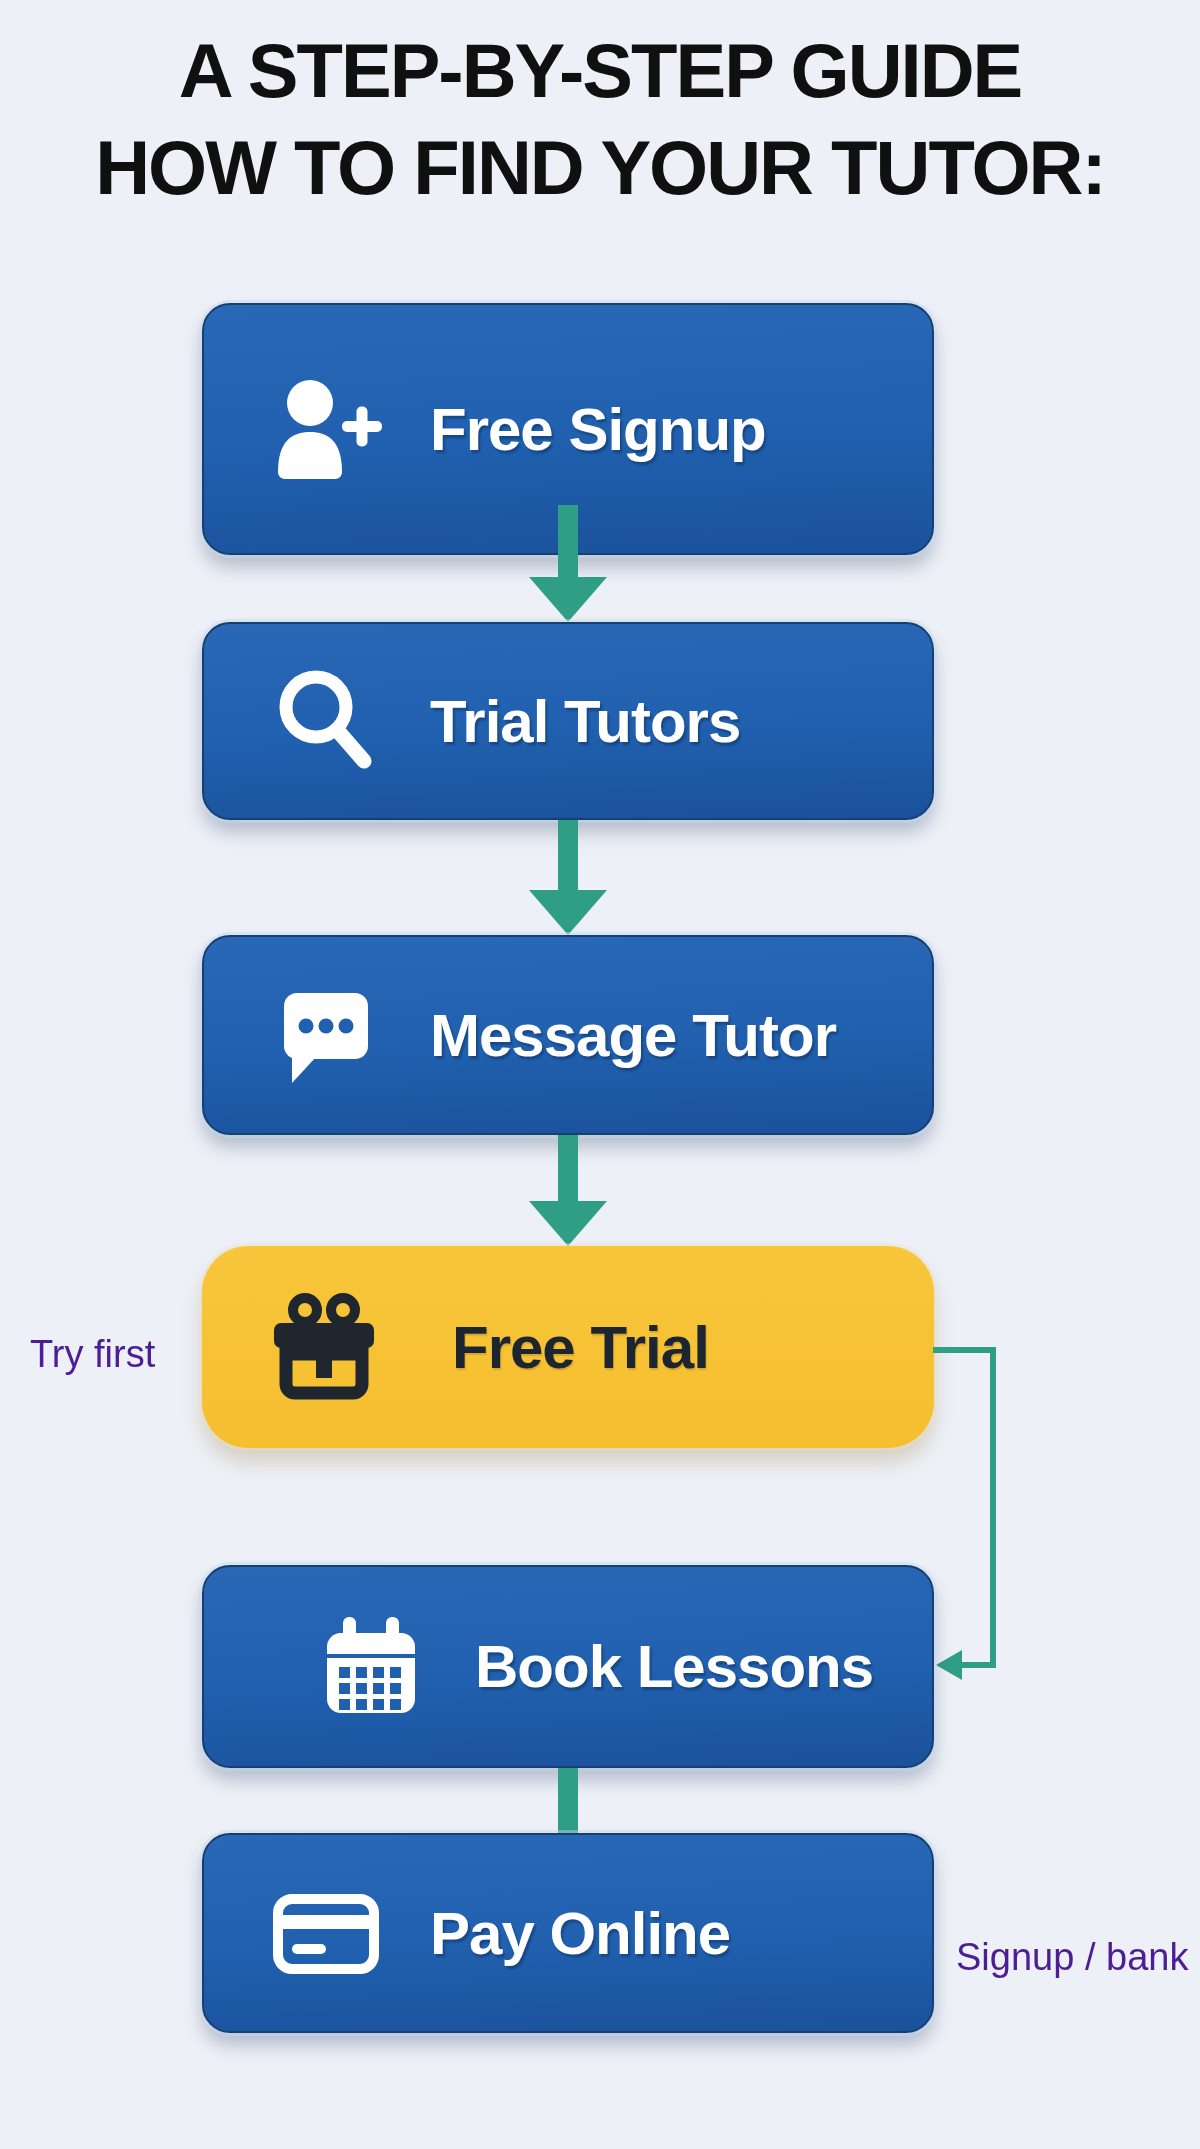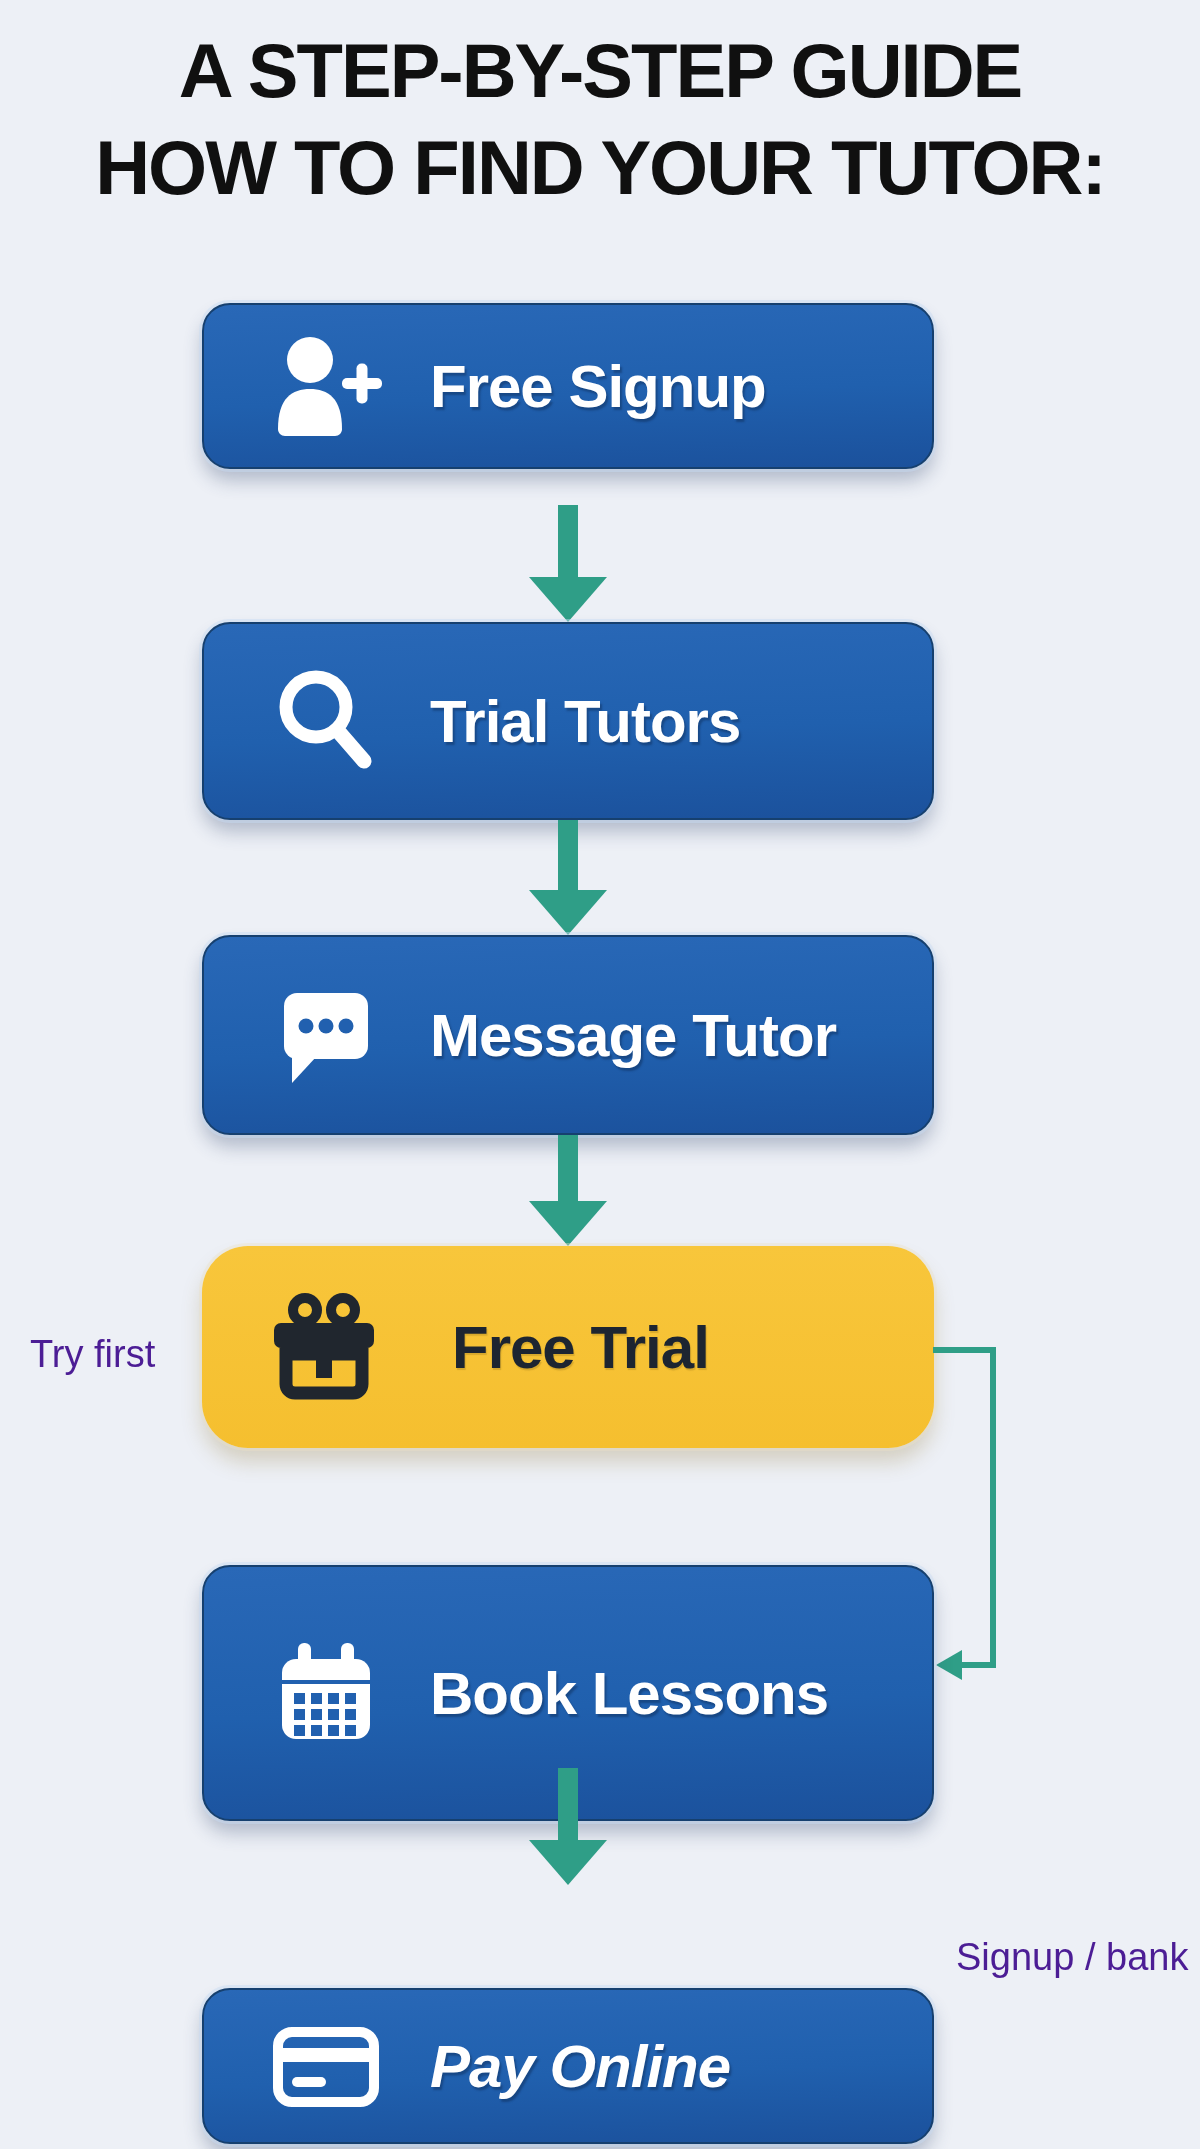--- a/index.html
+++ b/index.html
@@ -59,21 +59,21 @@
 </head>
 <body>
 
 <div class="canvas" style="--bg: #edf0f6; --title: #101010; --teal: #2f9e87;">
 
   <div class="title">
     <div>A STEP-BY-STEP GUIDE</div>
     <div>HOW TO FIND YOUR TUTOR:</div>
   </div>
 
-  <div class="step blue" style="top:303px;height:166px;">
+  <div class="step blue" style="top:303px;height:252px;">
     <span class="icon">
       <svg viewBox="0 0 120 120">
         <circle cx="44" cy="34" r="23" fill="#fff"></circle>
         <path d="M12 103 C12 72 26 63 44 63 C62 63 76 72 76 103 C76 107 73 110 69 110 L19 110 C15 110 12 107 12 103 Z" fill="#fff"></path>
         <rect x="76" y="52" width="40" height="11" rx="5" fill="#fff"></rect>
         <rect x="90.5" y="37.5" width="11" height="40" rx="5" fill="#fff"></rect>
       </svg>
     </span>
     <span class="label">Free Signup</span>
   </div>
@@ -127,21 +127,21 @@
       </svg>
     </span>
     <span class="label">Free Trial</span>
   </div>
 
   <svg class="connector" width="120" height="345">
     <polyline points="5,12 65,12 65,327 34,327" fill="none" stroke="#2f9e87" stroke-width="6"></polyline>
     <polygon points="34,312 34,342 8,327" fill="#2f9e87"></polygon>
   </svg>
 
-  <div class="step blue" style="top:1565px;height:256px;">
+  <div class="step blue" style="top:1565px;height:203px;padding-left:45px;">
     <span class="icon">
       <svg viewBox="0 0 120 120">
         <rect x="32" y="10" width="13" height="26" rx="6" fill="#fff"></rect>
         <rect x="75" y="10" width="13" height="26" rx="6" fill="#fff"></rect>
         <rect x="16" y="26" width="88" height="80" rx="14" fill="#fff"></rect>
         <rect x="16" y="47" width="88" height="4" fill="#2160af"></rect>
         <g fill="#2160af">
           <rect x="28" y="60" width="11" height="11"></rect>
             <rect x="45" y="60" width="11" height="11"></rect>
             <rect x="62" y="60" width="11" height="11"></rect>
@@ -158,21 +158,21 @@
       </svg>
     </span>
     <span class="label">Book Lessons</span>
   </div>
 
   <div class="arrow" style="top:1768px;">
     <div class="stem" style="height:72px;"></div>
       <div class="head"></div>
   </div>
 
-  <div class="step blue" style="top:1988px;height:156px;font-style:italic;">
+  <div class="step blue" style="top:1833px;height:200px;">
     <span class="icon">
       <svg viewBox="0 0 120 120">
         <rect x="12" y="26" width="96" height="70" rx="14" fill="none" stroke="#fff" stroke-width="10"></rect>
         <rect x="12" y="42" width="96" height="14" fill="#fff"></rect>
         <rect x="26" y="71" width="34" height="10" rx="5" fill="#fff"></rect>
       </svg>
     </span>
     <span class="label">Pay Online</span>
   </div>
 

